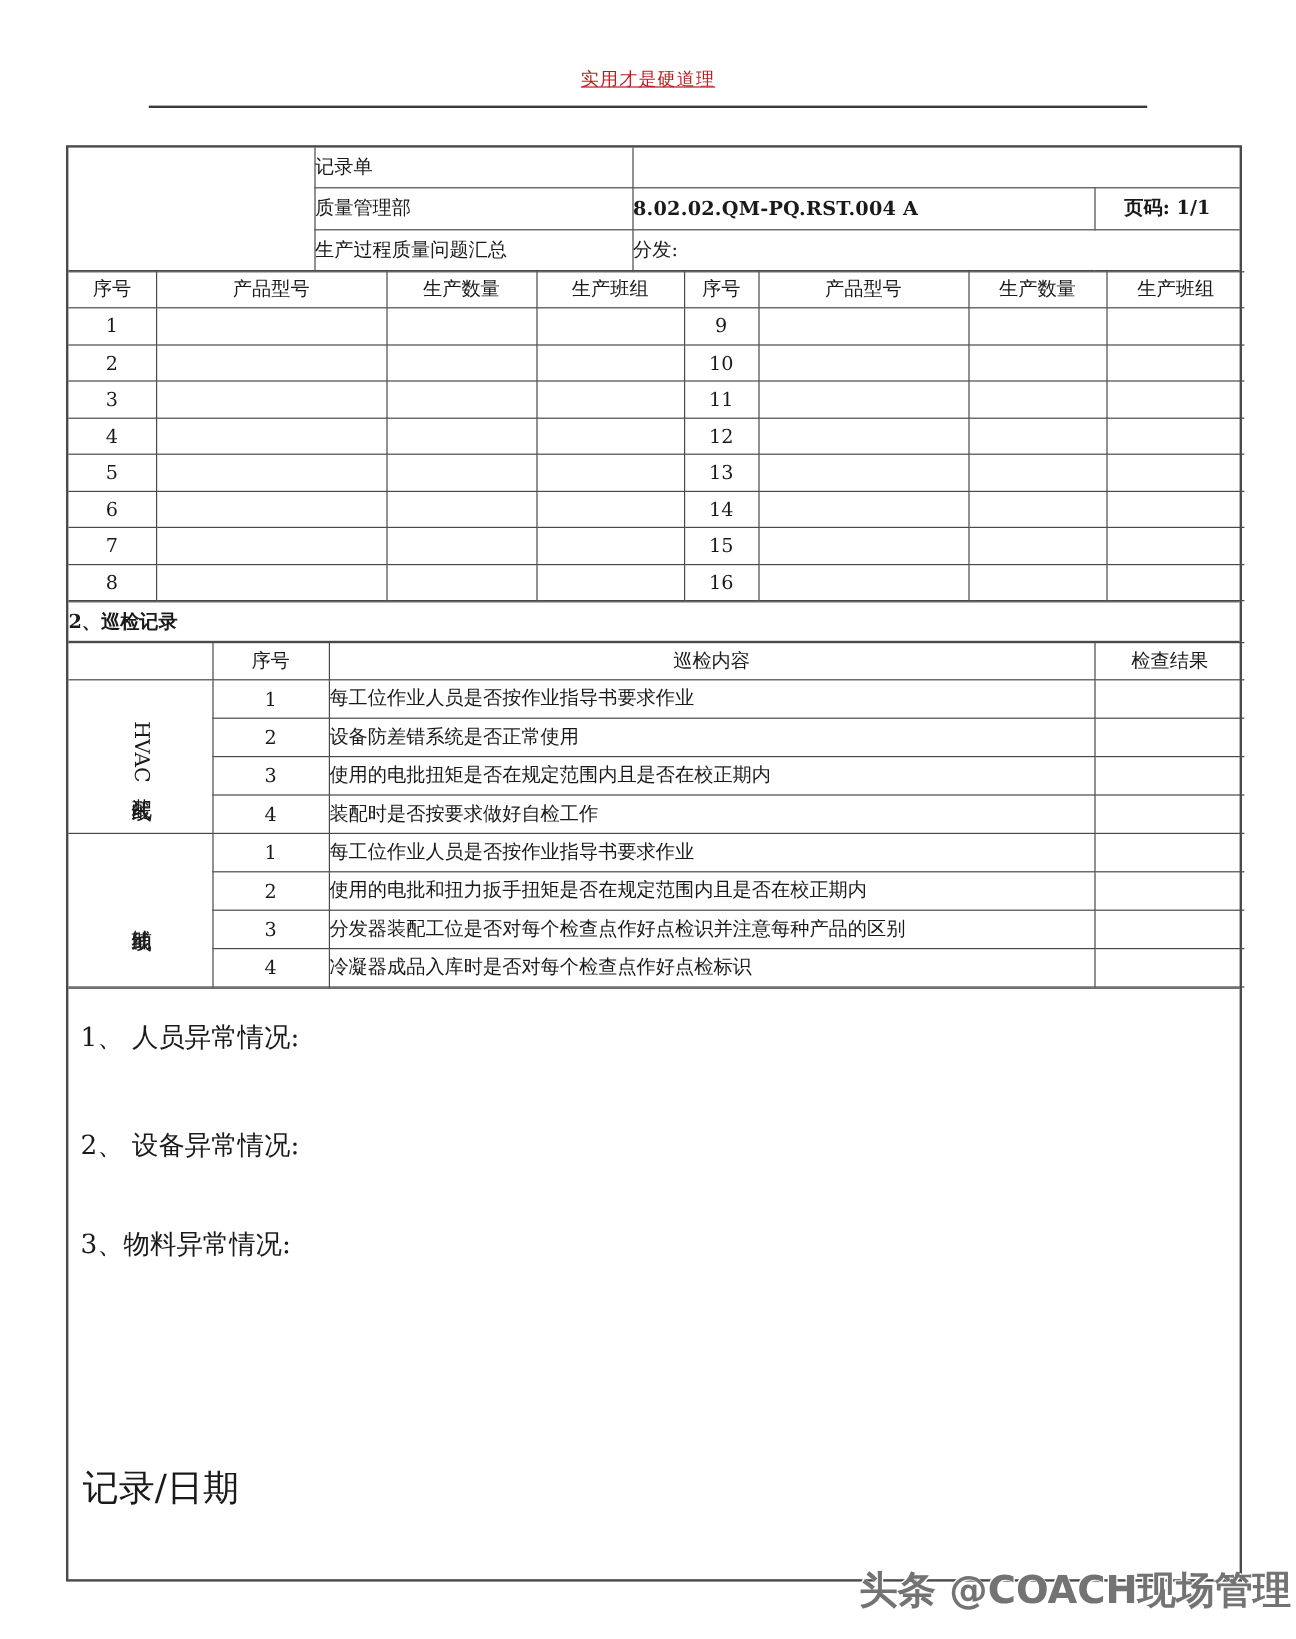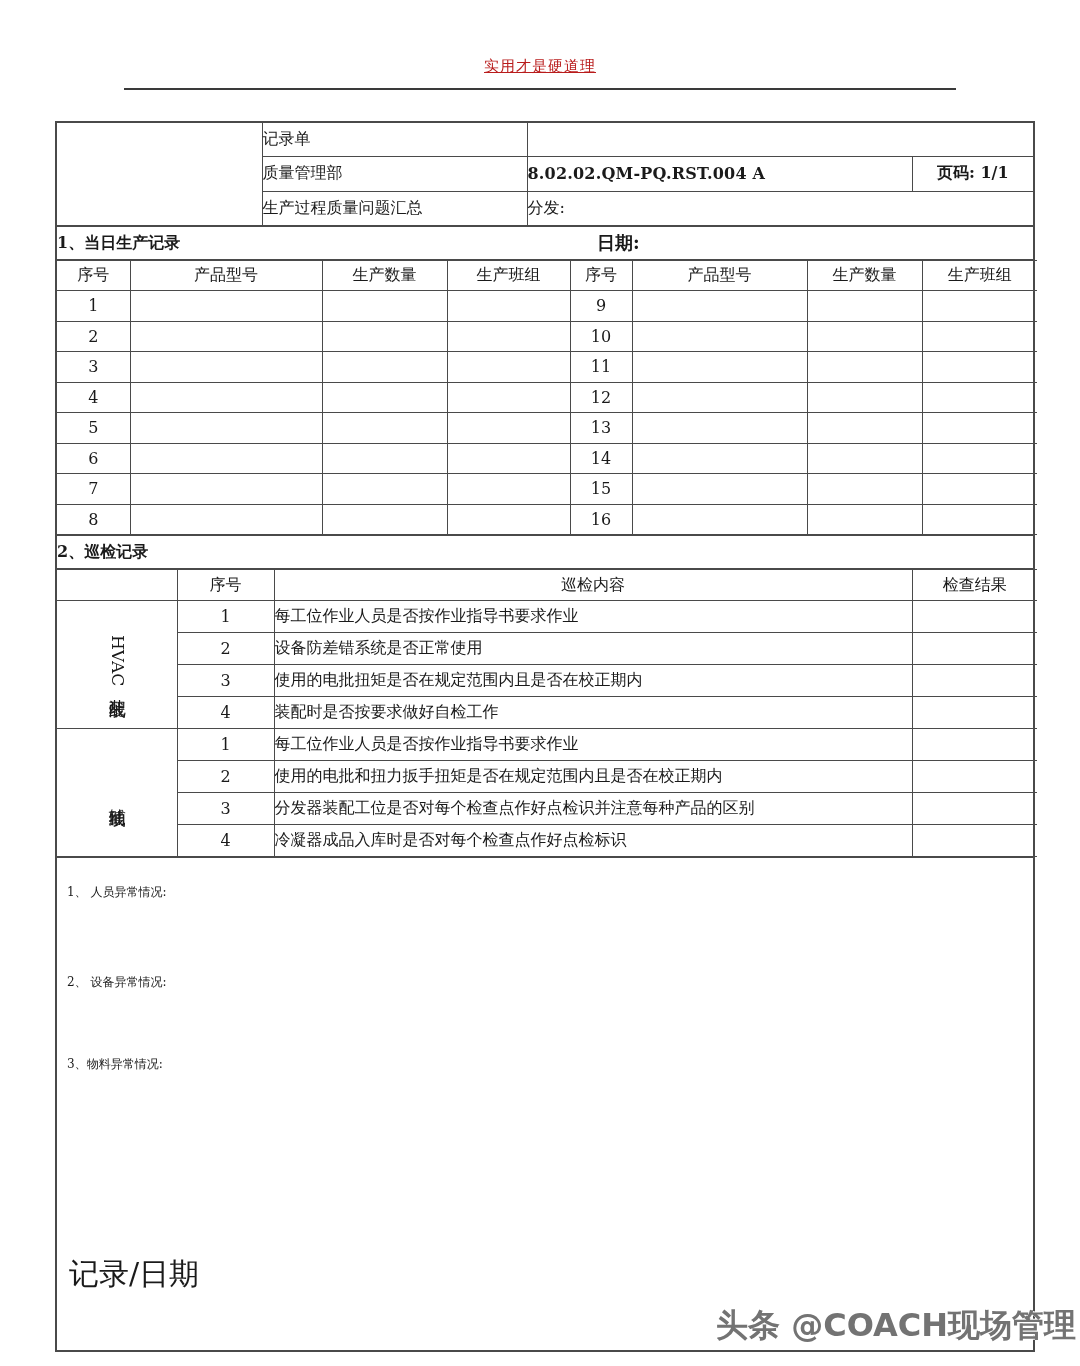--- a/index.html
+++ b/index.html
@@ -148,21 +148,21 @@
 
   
   .summary-body {
     height: 492px;
     position: relative;
     vertical-align: top;
   }
   .sum-item {
     position: absolute;
     left: 10px;
-    font-size: 12px;
+    font-size: 22px;
     white-space: nowrap;
   }
   .sum-1 { top: 26px; }
   .sum-2 { top: 116px; }
   .sum-3 { top: 198px; }
   .sum-sign {
     position: absolute;
     left: 12px;
     top: 396px;
     font-size: 30px;
@@ -210,30 +210,20 @@
         <td class="tb-cell tb-bold">8.02.02.QM-PQ.RST.004   A</td>
         <td class="tb-cell tb-page noright">页码:  1/1</td>
       </tr>
       <tr>
         <td class="tb-cell">生产过程质量问题汇总</td>
         <td class="tb-cell noright" colspan="2">分发:</td>
       </tr>
     </tbody>
   </table>
 
-  <table class="grid">
-    <tbody>
-      <tr>
-        <td class="section-bar noleft noright">
-          <span>1、当日生产记录</span>
-          <span class="date-label">日期:</span>
-        </td>
-      </tr>
-    </tbody>
-  </table>
 
   <table class="grid">
     <colgroup>
       <col style="width:73px">
         <col style="width:192px">
         <col style="width:125px">
         <col style="width:123px">
       <col style="width:62px">
         <col style="width:175px">
         <col style="width:115px">

